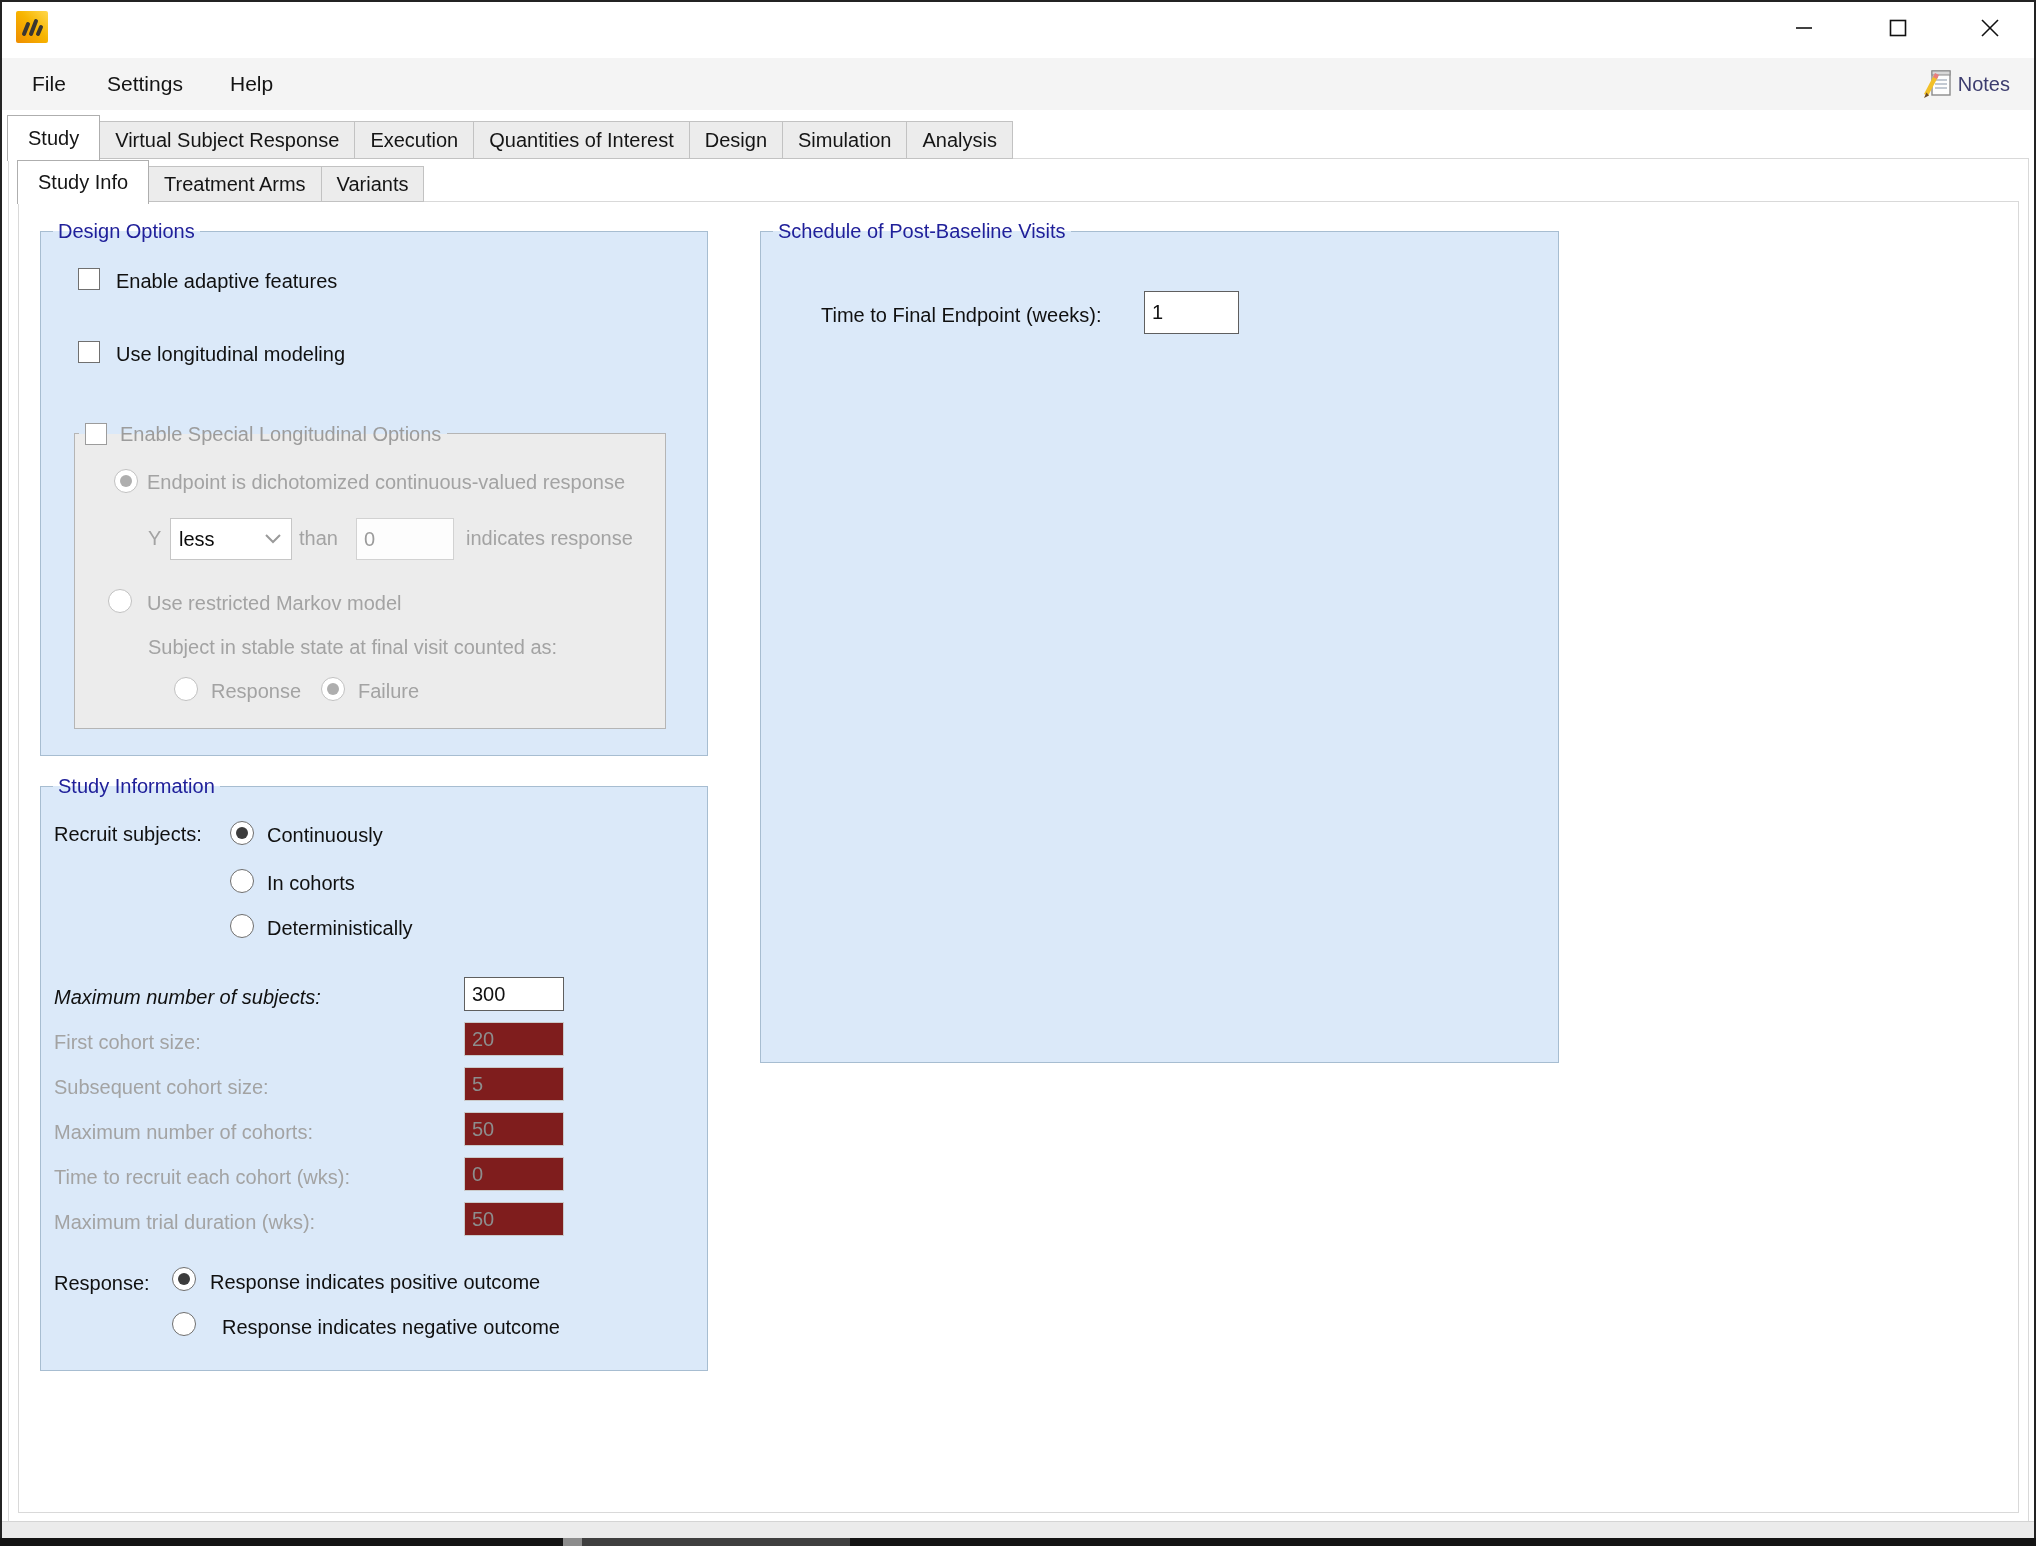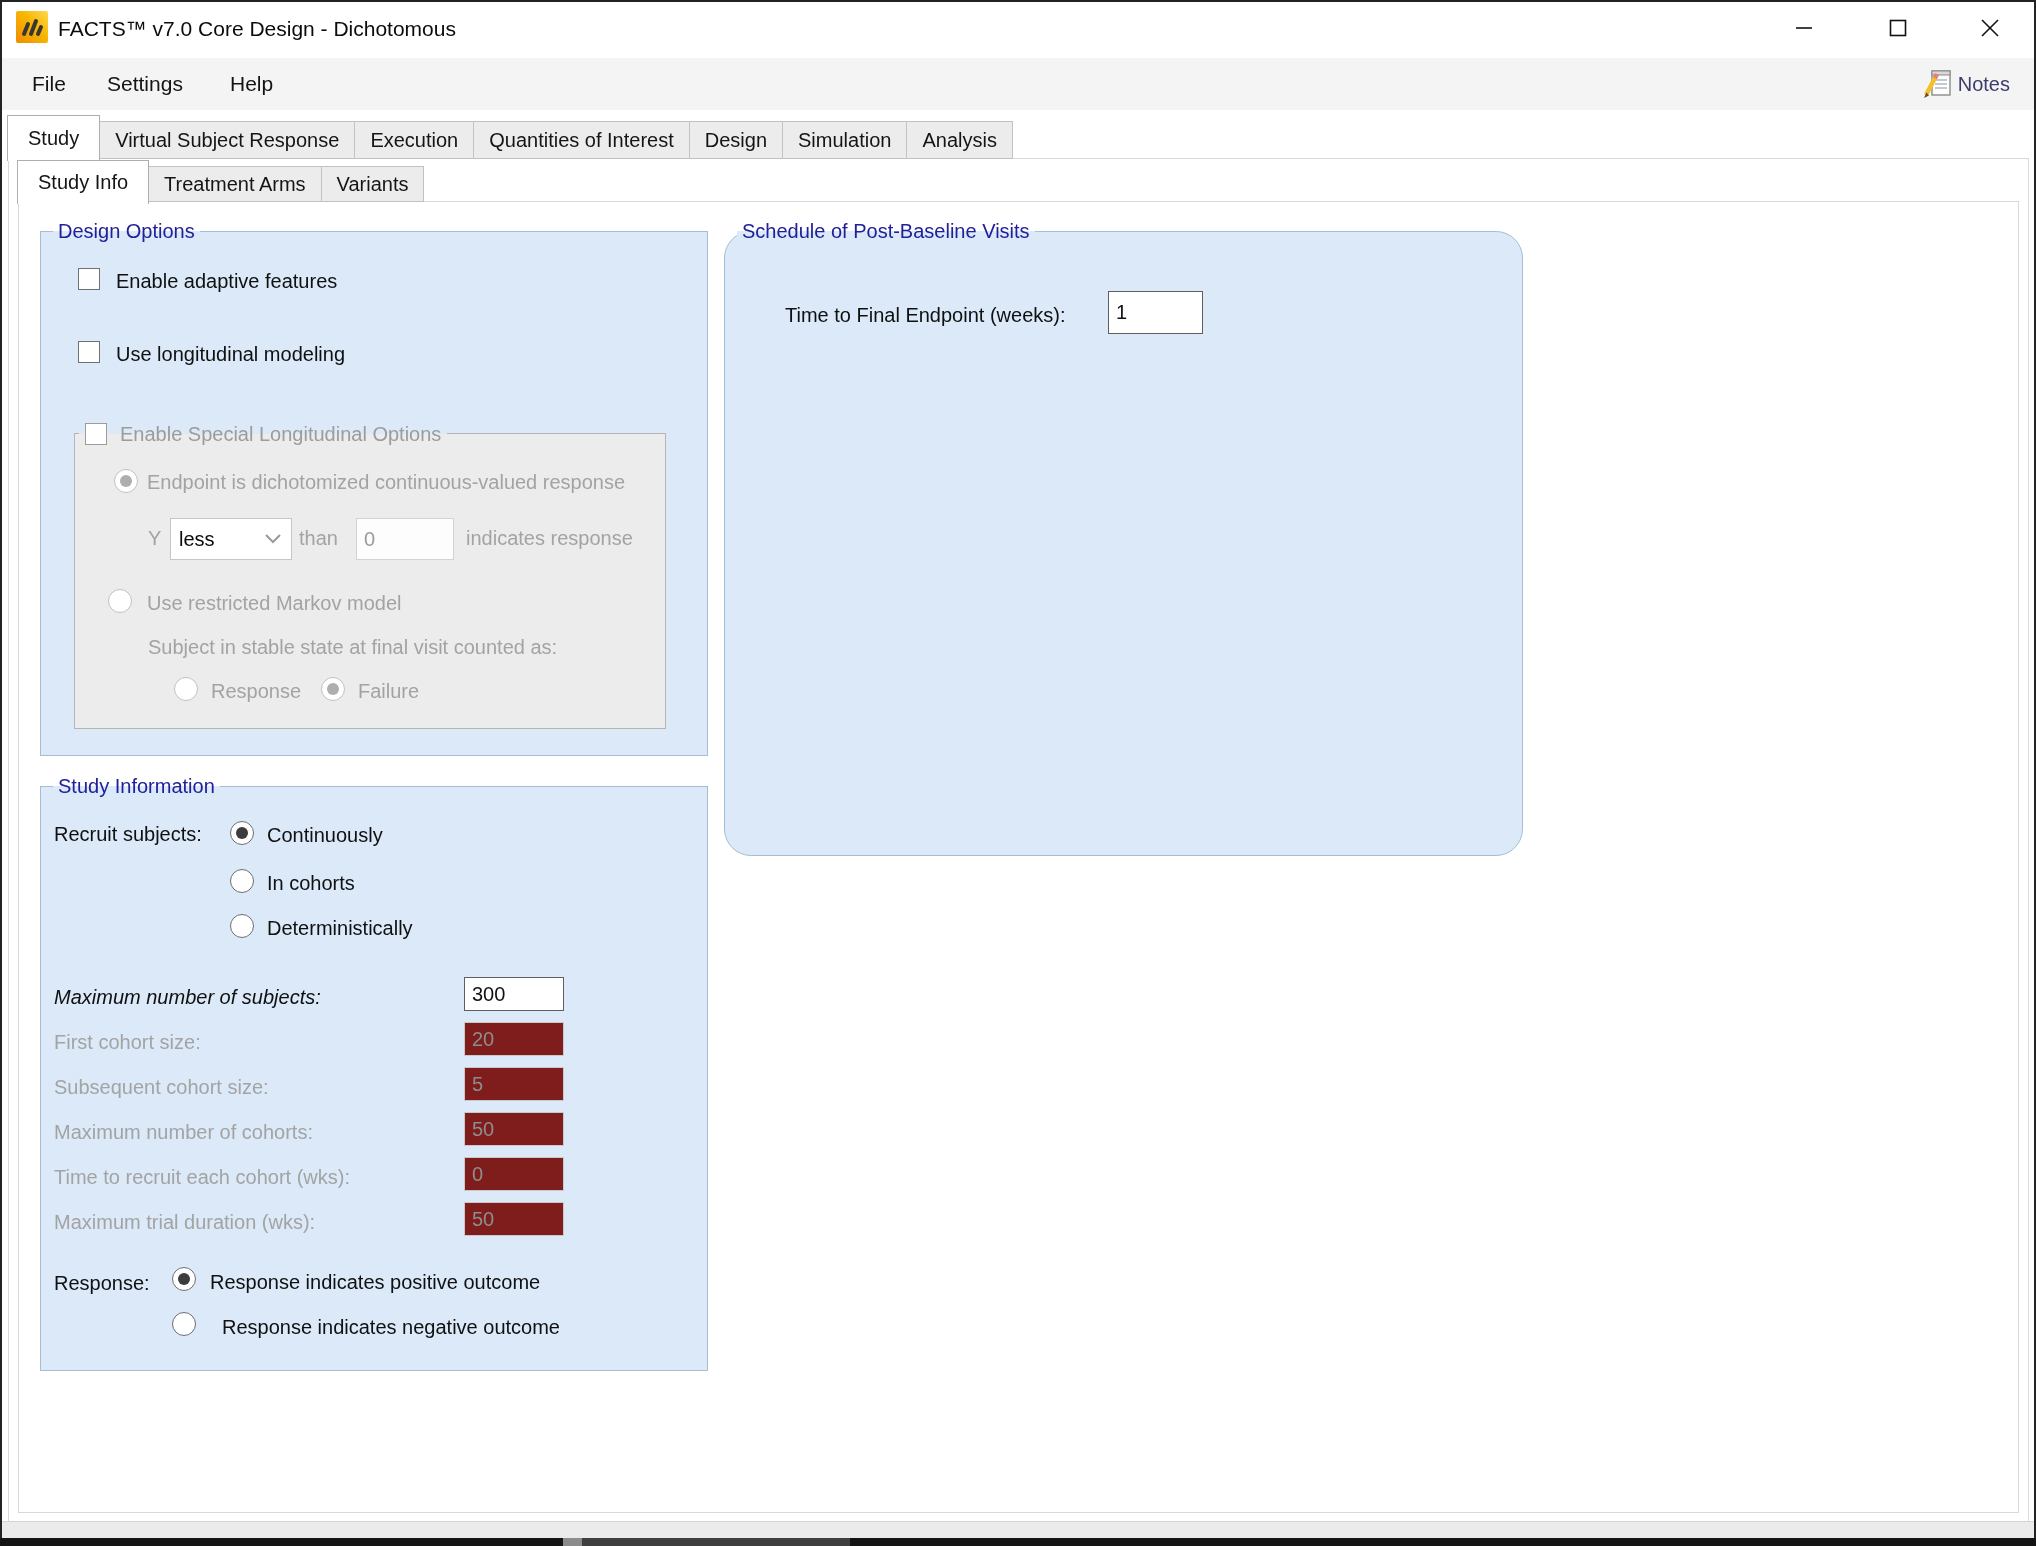--- a/index.html
+++ b/index.html
@@ -78,21 +78,20 @@
           <stop offset="1" stop-color="#ffd84d"></stop>
     </linearGradient>
       </defs>
     <rect x="0" y="0" width="32" height="32" rx="2" fill="url(#g1)"></rect>
     <g stroke="#3a3632" stroke-width="4" stroke-linecap="round">
       <line x1="8" y1="23" x2="12" y2="13"></line>
       <line x1="15" y1="23" x2="20" y2="10"></line>
       <line x1="22" y1="23" x2="25" y2="16"></line>
     </g>
   </svg>
-  <div class="title-text">FACTS™ v7.0 Core Design - Dichotomous</div>
   <div class="win-btn min">
     <svg width="20" height="20" viewBox="0 0 20 20">
         <line x1="2" y1="10" x2="18" y2="10" stroke="#111" stroke-width="1.6"></line>
       </svg>
   </div>
   <div class="win-btn max">
     <svg width="20" height="20" viewBox="0 0 20 20">
         <rect x="2.5" y="2.5" width="15" height="15" fill="none" stroke="#111" stroke-width="1.6"></rect>
       </svg>
   </div>
@@ -216,21 +215,21 @@
   <div class="lbl dis-t" style="left:13px; top:424px;">Maximum trial duration (wks):</div>
   <input class="tb dis" style="left: 423px; top: 415px; width: 100px; height: 34px;" value="50">
 
   <div class="lbl" style="left:13px; top:485px;">Response:</div>
   <div class="radio sel" style="left:131px; top:480px;"></div>
   <div class="lbl" style="left:169px; top:484px;">Response indicates positive outcome</div>
   <div class="radio" style="left:131px; top:525px;"></div>
   <div class="lbl" style="left:169px; top:529px;margin-left:12px;">Response indicates negative outcome</div>
 </div>
 
-<div class="groupbox" style="left:724px; top:231px; width:799px; height:625px;border-radius:27px;">
+<div class="groupbox" style="left:760px; top:231px; width:799px; height:832px;">
   <div class="gb-label">Schedule of Post-Baseline Visits</div>
   <div class="lbl" style="left:60px; top:72px;">Time to Final Endpoint (weeks):</div>
   <input class="tb" style="left: 383px; top: 59px; width: 95px; height: 43px;" value="1">
 </div>
 
 <div class="win-bottom"></div>
 <div class="taskbar">
   <div class="seg1"></div>
   <div class="seg2"></div>
 </div>

